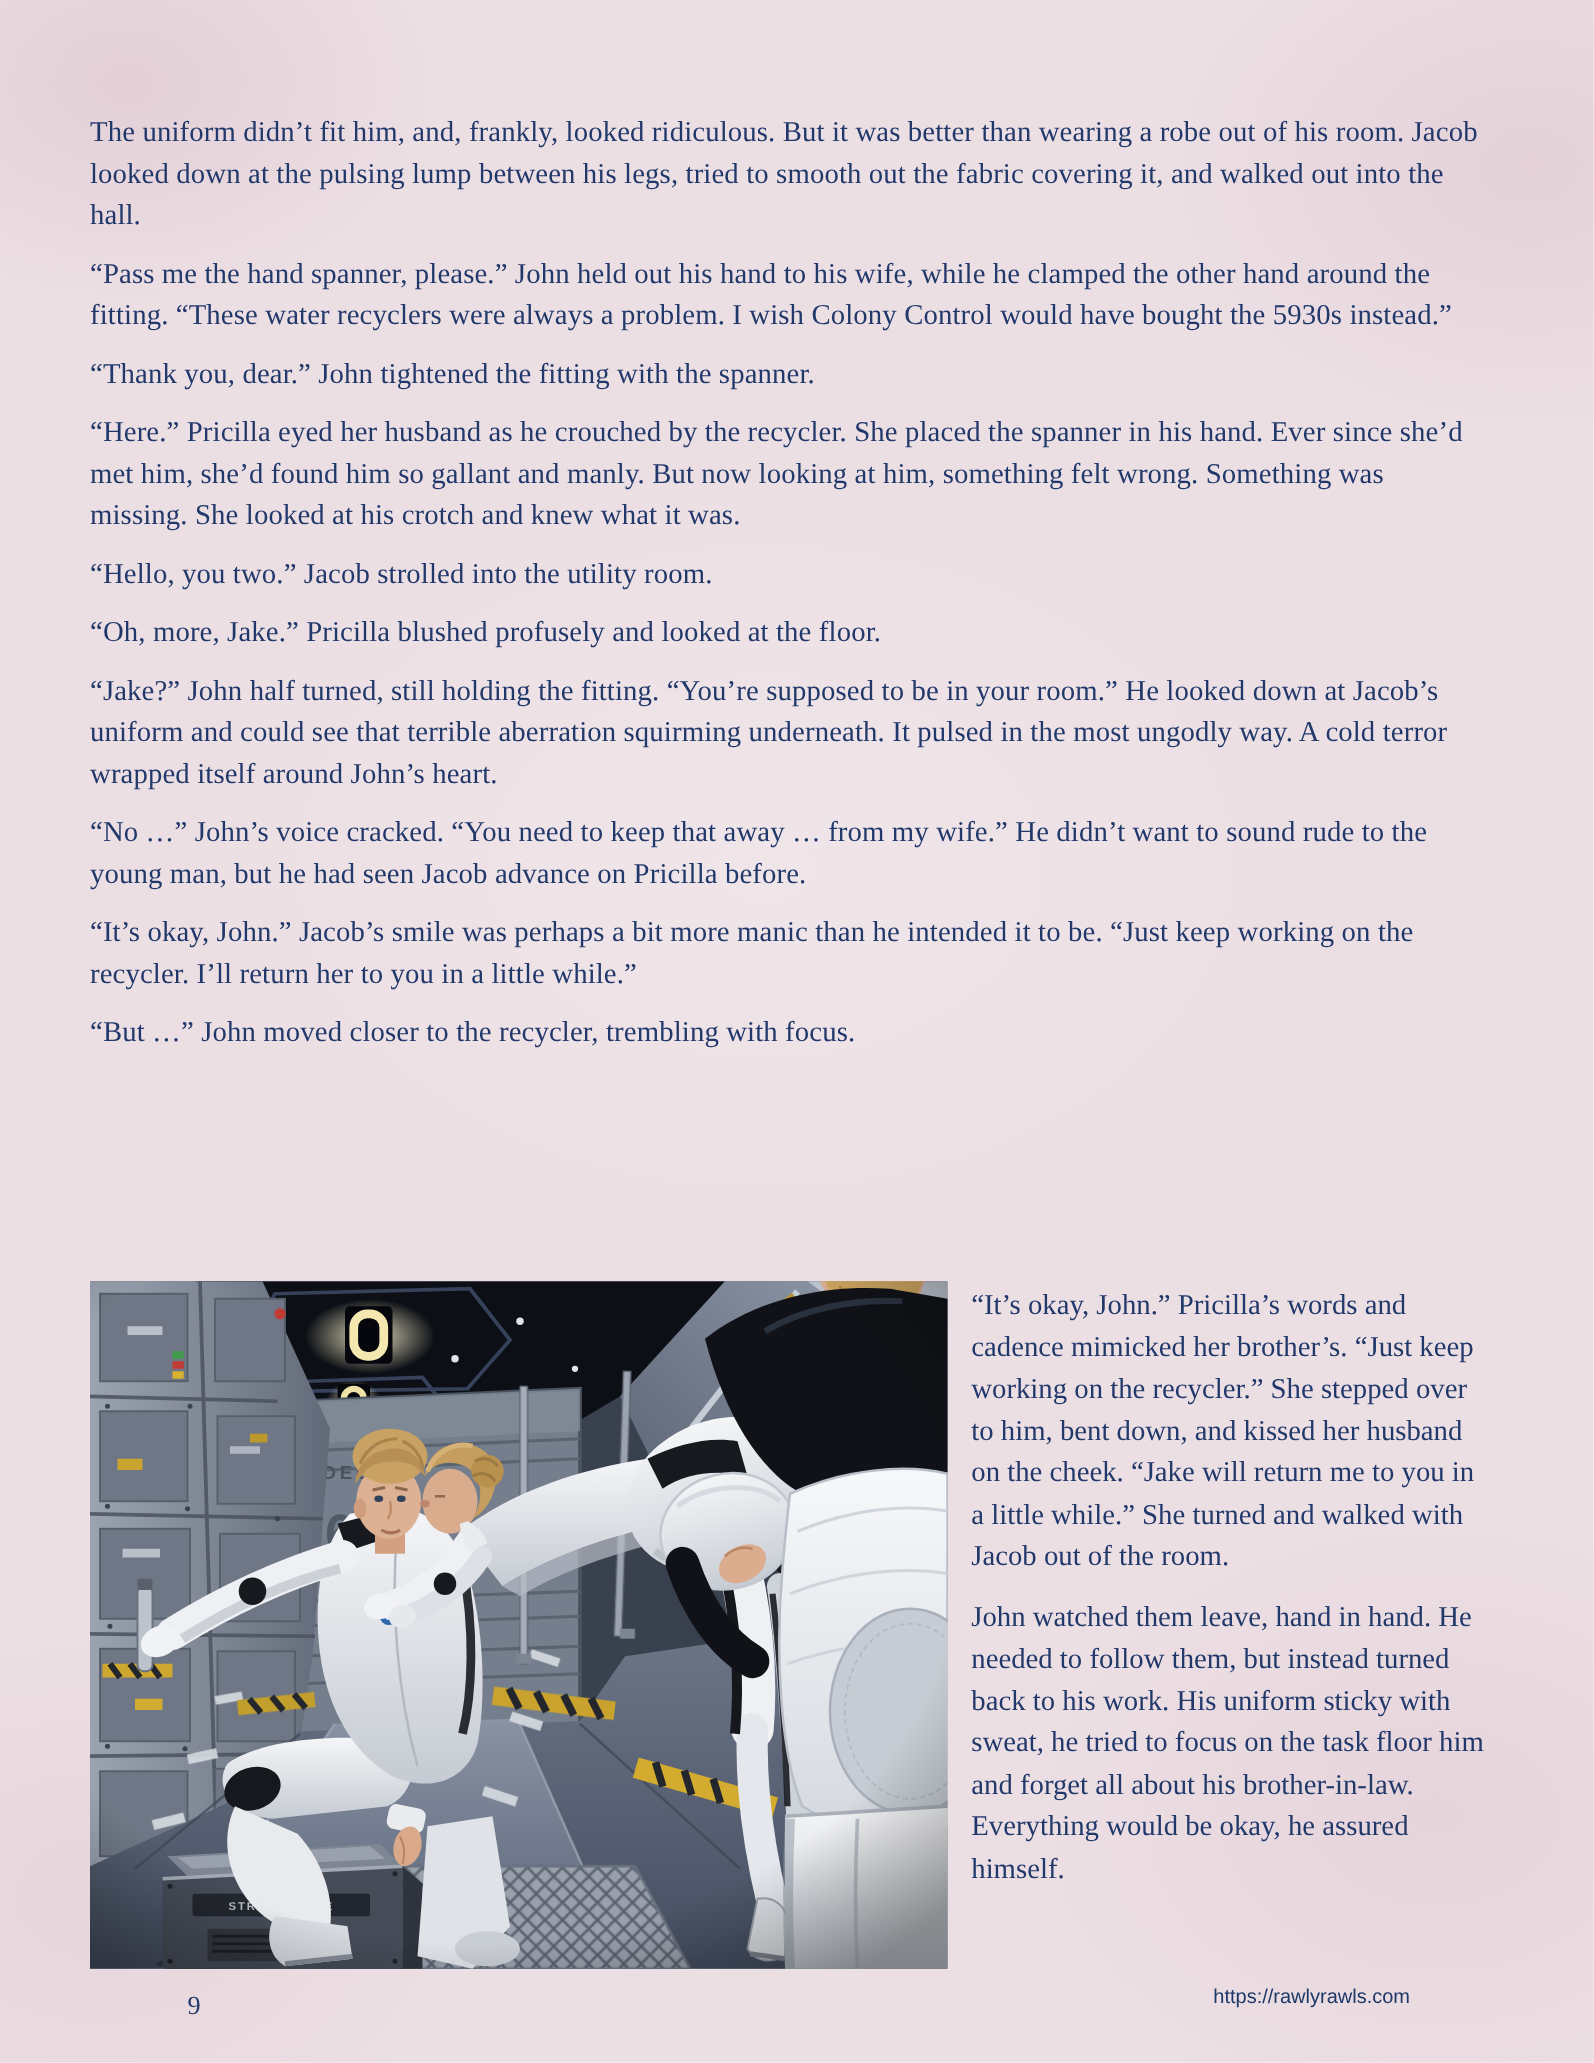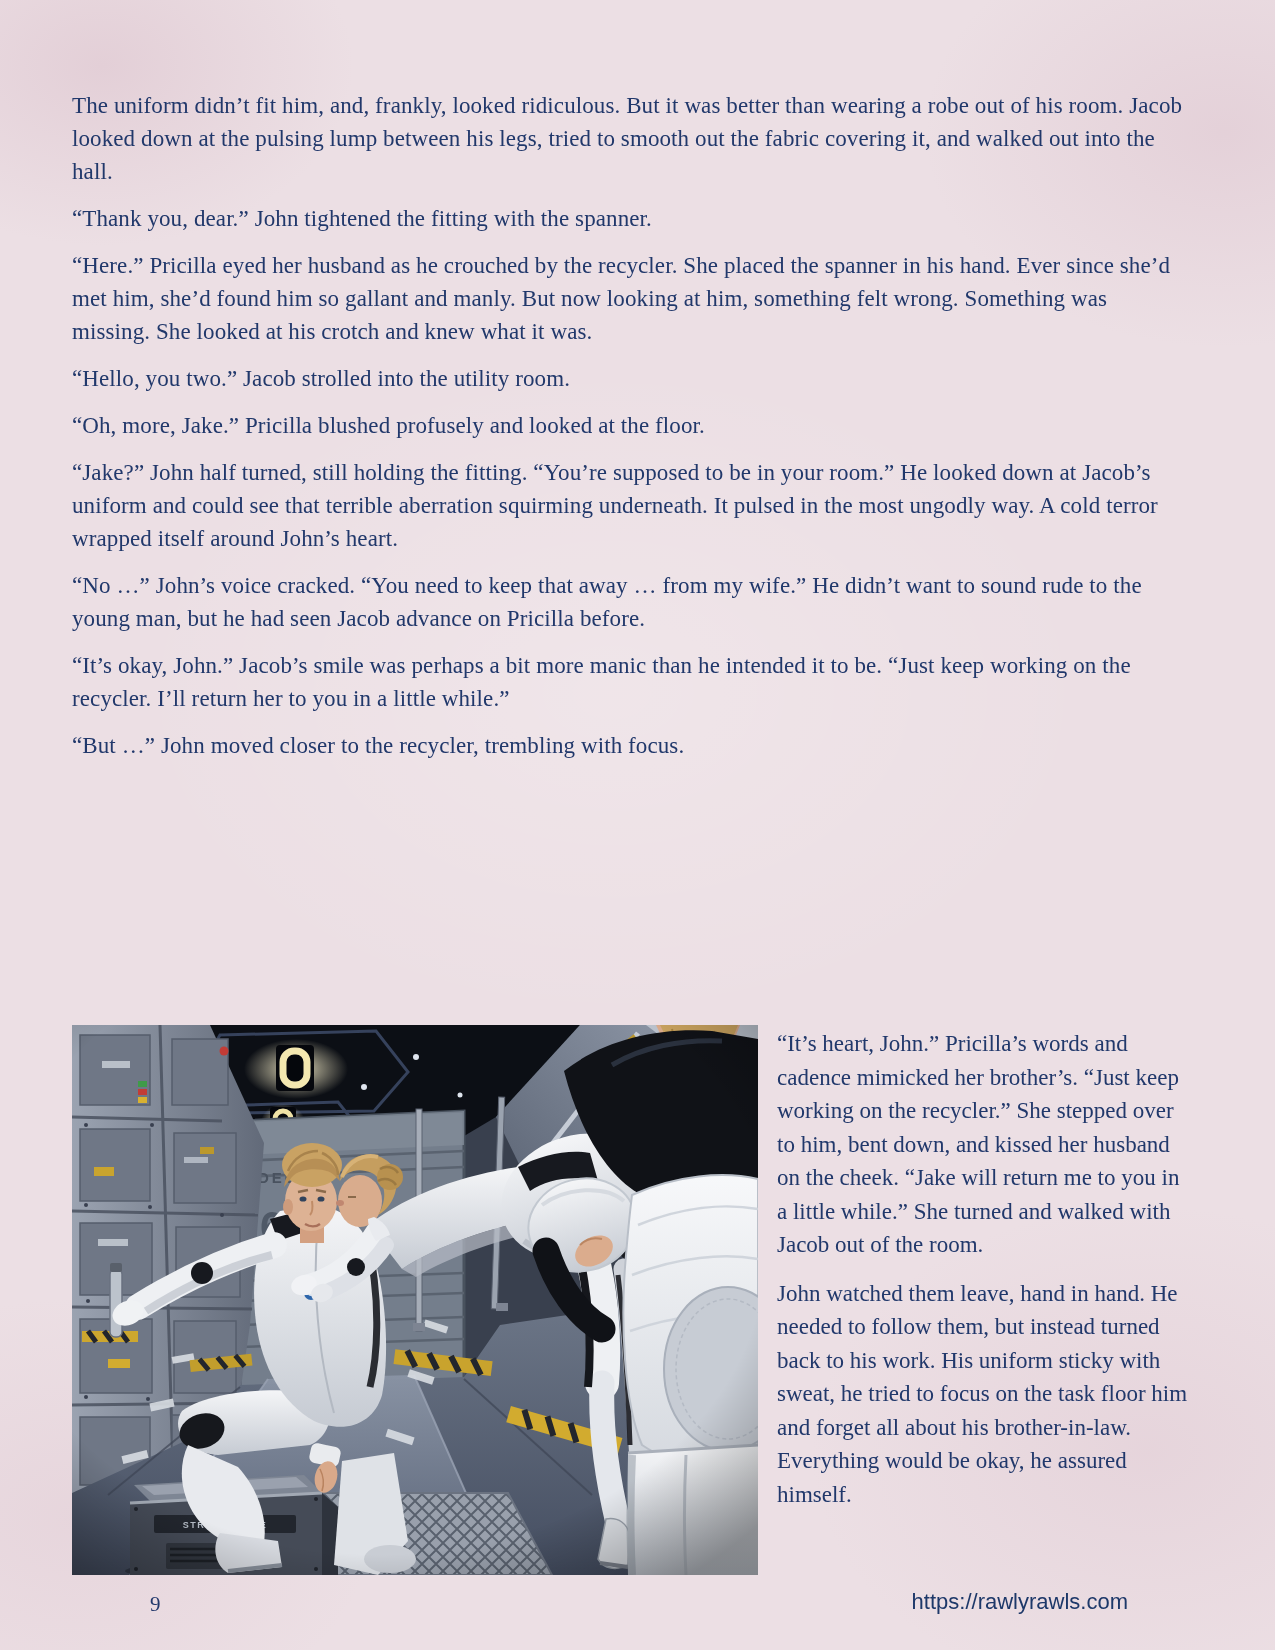--- a/index.html
+++ b/index.html
@@ -44,30 +44,31 @@
     margin:0 0 15px 0;
     font-size:23px;line-height:33.5px;
   }
   .page-number{
     position:absolute;left:150px;top:1592px;
     font-size:21px;color:#21386b;
   }
   .footer-url{
     position:absolute;right:147px;top:1589px;
     font-family:"Liberation Sans",sans-serif;
-    font-size:22px;color:#1d3869;text-decoration:none;text-align:center;
+    font-size:16px;color:#1d3869;text-decoration:none;text-align:center;
   }
 </style>
 </head>
 <body>
 
 <div class="page">
 
   <div class="content">
     <p>The uniform didn’t fit him, and, frankly, looked ridiculous. But it was better than wearing a robe out of his room. Jacob looked down at the pulsing lump between his legs, tried to smooth out the fabric covering it, and walked out into the hall.</p>
+    <p>“Pass me the hand spanner, please.” John held out his hand to his wife, while he clamped the other hand around the fitting. “These water recyclers were always a problem. I wish Colony Control would have bought the 5930s instead.”</p>
     <p>“Thank you, dear.” John tightened the fitting with the spanner.</p>
     <p>“Here.” Pricilla eyed her husband as he crouched by the recycler. She placed the spanner in his hand. Ever since she’d met him, she’d found him so gallant and manly. But now looking at him, something felt wrong. Something was missing. She looked at his crotch and knew what it was.</p>
     <p>“Hello, you two.” Jacob strolled into the utility room.</p>
     <p>“Oh, more, Jake.” Pricilla blushed profusely and looked at the floor.</p>
     <p>“Jake?” John half turned, still holding the fitting. “You’re supposed to be in your room.” He looked down at Jacob’s uniform and could see that terrible aberration squirming underneath. It pulsed in the most ungodly way. A cold terror wrapped itself around John’s heart.</p>
     <p>“No …” John’s voice cracked. “You need to keep that away … from my wife.” He didn’t want to sound rude to the young man, but he had seen Jacob advance on Pricilla before.</p>
     <p>“It’s okay, John.” Jacob’s smile was perhaps a bit more manic than he intended it to be. “Just keep working on the recycler. I’ll return her to you in a little while.”</p>
     <p>“But …” John moved closer to the recycler, trembling with focus.</p>
   </div>
 
@@ -387,21 +388,21 @@
           <path d="M556,428 L686,420" stroke="#aab0ba" stroke-width="3"></path>
           <path d="M614,430 C612,470 612,512 614,550" stroke="#b9bfc8" stroke-width="3" fill="none"></path>
           <path d="M560,430 C558,470 558,512 560,550" stroke="#9aa1ac" stroke-width="8" opacity="0.6" fill="none"></path>
         </g>
 
         <rect width="686" height="550" fill="url(#gVig)"></rect>
       </svg>
     </figure>
 
     <div class="side-col">
-      <p>“It’s heart, John.” Pricilla’s words and cadence mimicked her brother’s. “Just keep working on the recycler.” She stepped over to him, bent down, and kissed her husband on the cheek. “Jake will return me to you in a little while.” She turned and walked with Jacob out of the room.</p>
+      <p>“It’s okay, John.” Pricilla’s words and cadence mimicked her brother’s. “Just keep working on the recycler.” She stepped over to him, bent down, and kissed her husband on the cheek. “Jake will return me to you in a little while.” She turned and walked with Jacob out of the room.</p>
       <p>John watched them leave, hand in hand. He needed to follow them, but instead turned back to his work. His uniform sticky with sweat, he tried to focus on the task floor him and forget all about his brother-in-law. Everything would be okay, he assured himself.</p>
     </div>
   </div>
 
   <span class="page-number">9</span>
   <a class="footer-url" href="#">https://rawlyrawls.com</a>
 
 </div>
 
 </body></html>

